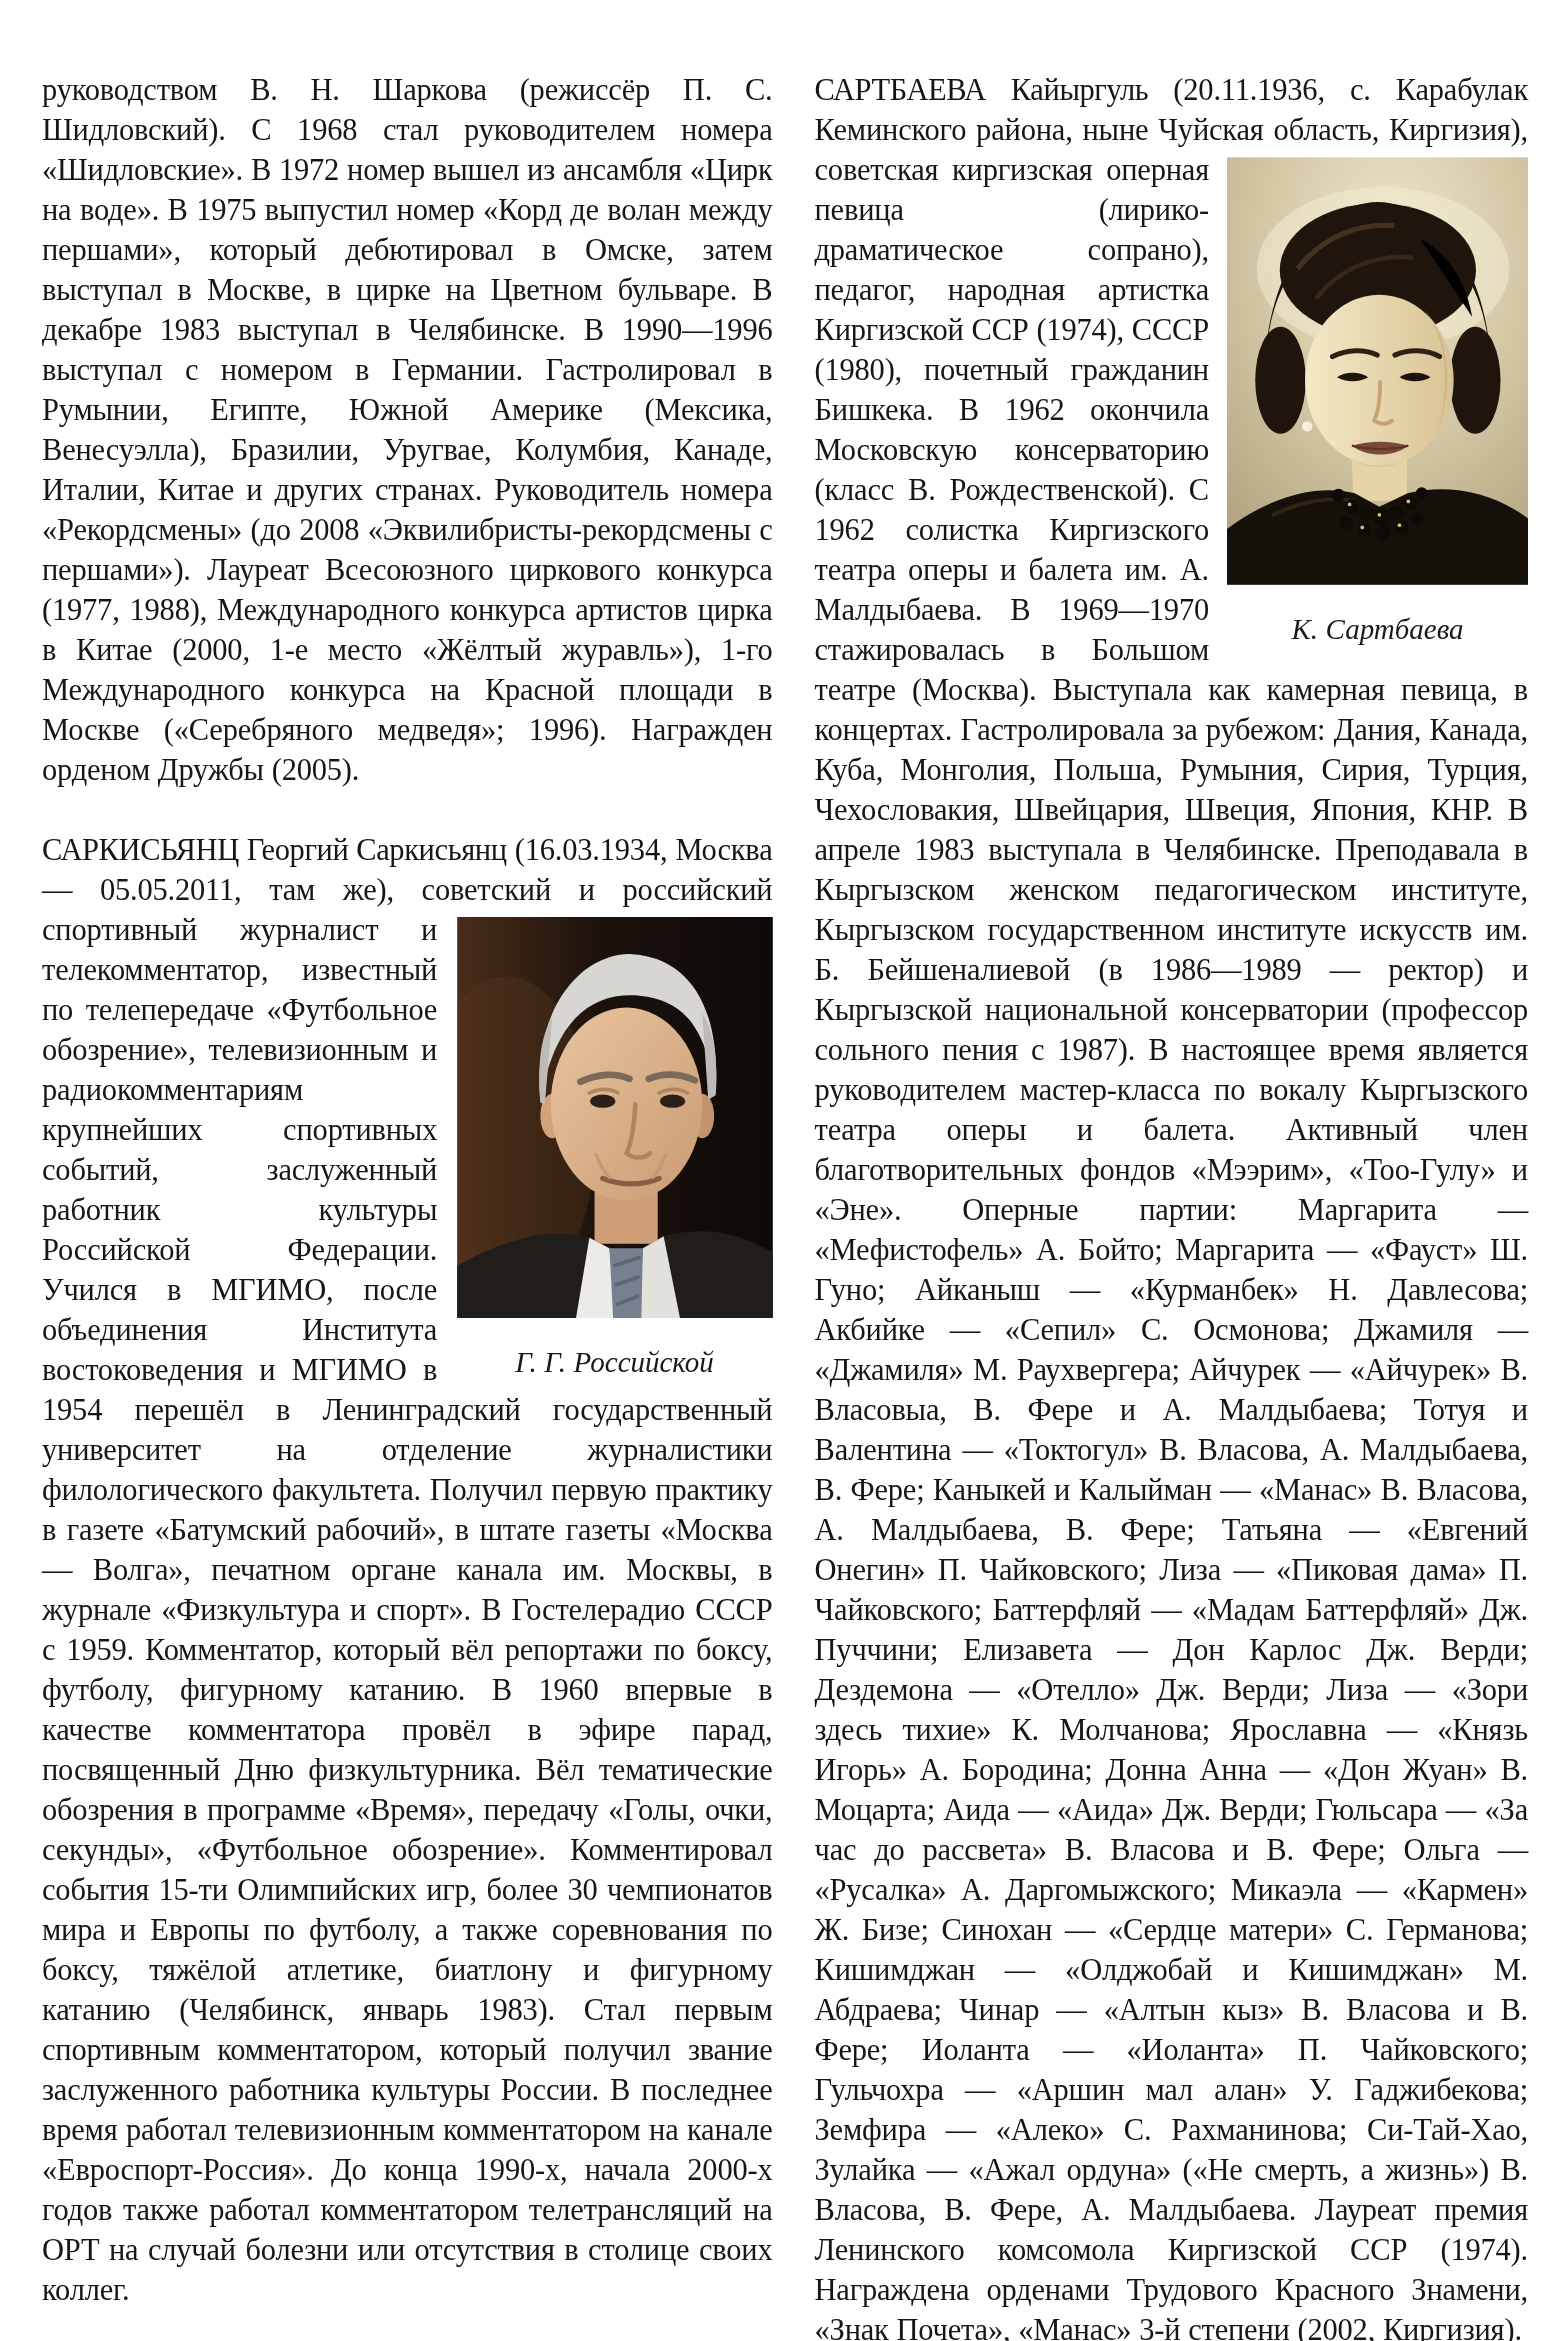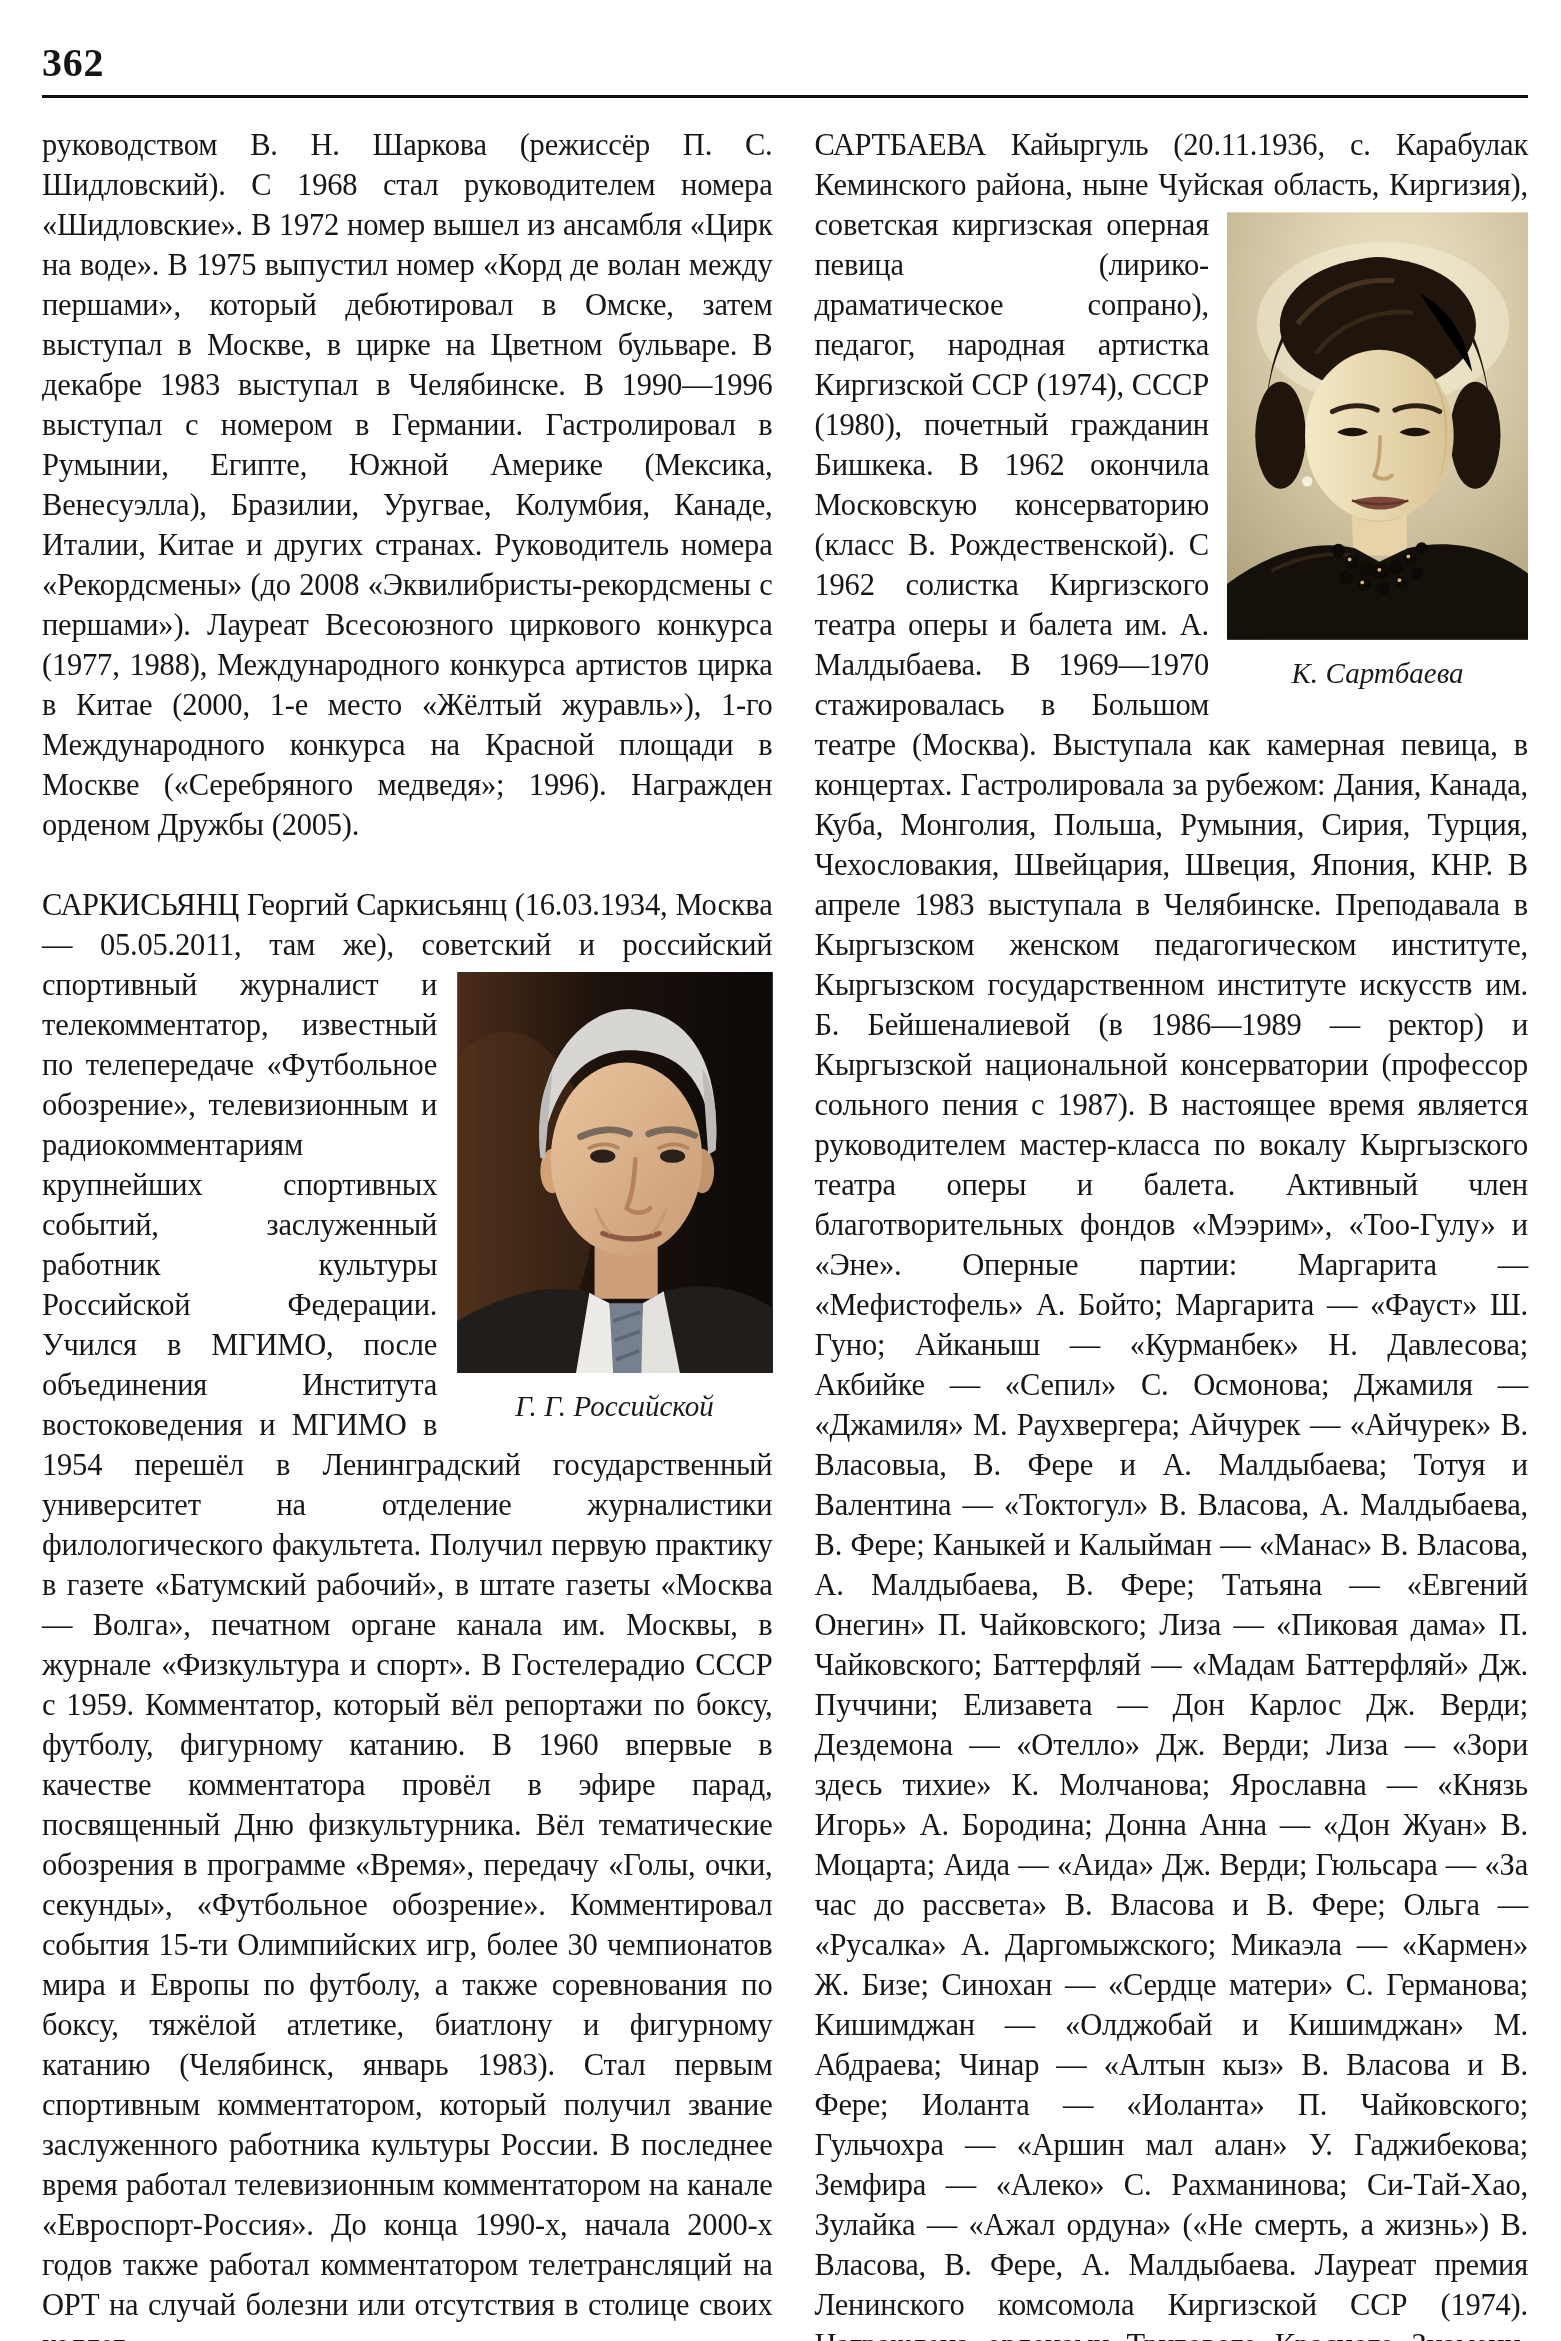--- a/index.html
+++ b/index.html
@@ -20,32 +20,28 @@
   }
   .entry{margin-top:0;}
   .entry-gap{margin-top:40px;}
   .entry-name{font-weight:normal;letter-spacing:-0.4px;}
   .fig{float:right;text-align:center;}
   .fig-left{width:316px;margin:7.4px 0 4.5px 19.3px;}
   .fig-right{width:301px;margin:7.4px 0 4.5px 18px;}
   .fig svg{display:block;}
   .caption{
     display:block;font-style:italic;font-size:29px;line-height:34px;
-    margin-top:16px;color:#1a1a1a;letter-spacing:0;
+    margin-top:27px;color:#1a1a1a;letter-spacing:0;
   }
 </style>
 </head>
 <body>
 
 <div class="page">
 
-  <header>
-    <div class="pagenum">362</div>
-    <div class="rule"></div>
-  </header>
 
   <main class="columns">
 
     <section class="col">
 
       <p class="para">руководством В. Н. Шаркова (режиссёр П. С. Шидловский). С 1968 стал руководителем номера «Шидловские». В 1972 номер вышел из ансамбля «Цирк на воде». В 1975 выпустил номер «Корд де волан между першами», который дебютировал в Омске, затем выступал в Москве, в цирке на Цветном бульваре. В декабре 1983 выступал в Челябинске. В 1990—1996 выступал с номером в Германии. Гастролировал в Румынии, Египте, Южной Америке (Мексика, Венесуэлла), Бразилии, Уругвае, Колумбия, Канаде, Италии, Китае и других странах. Руководитель номера «Рекордсмены» (до 2008 «Эквилибристы-рекордсмены с першами»). Лауреат Всесоюзного циркового конкурса (1977, 1988), Международного конкурса артистов цирка в Китае (2000, 1-е место «Жёлтый журавль»), 1-го Международного конкурса на Красной площади в Москве («Серебряного медведя»; 1996). Награжден орденом Дружбы (2005).</p>
 
       <p class="para entry entry-gap"><b class="entry-name">САРКИСЬЯНЦ Георгий Саркисьянц</b><span> (16.03.1934, Москва — 05.05.2011, там же), советский и </span><span class="fig fig-left">
             <svg width="316" height="401" viewBox="0 0 425 540" xmlns="http://www.w3.org/2000/svg">
             <defs>

